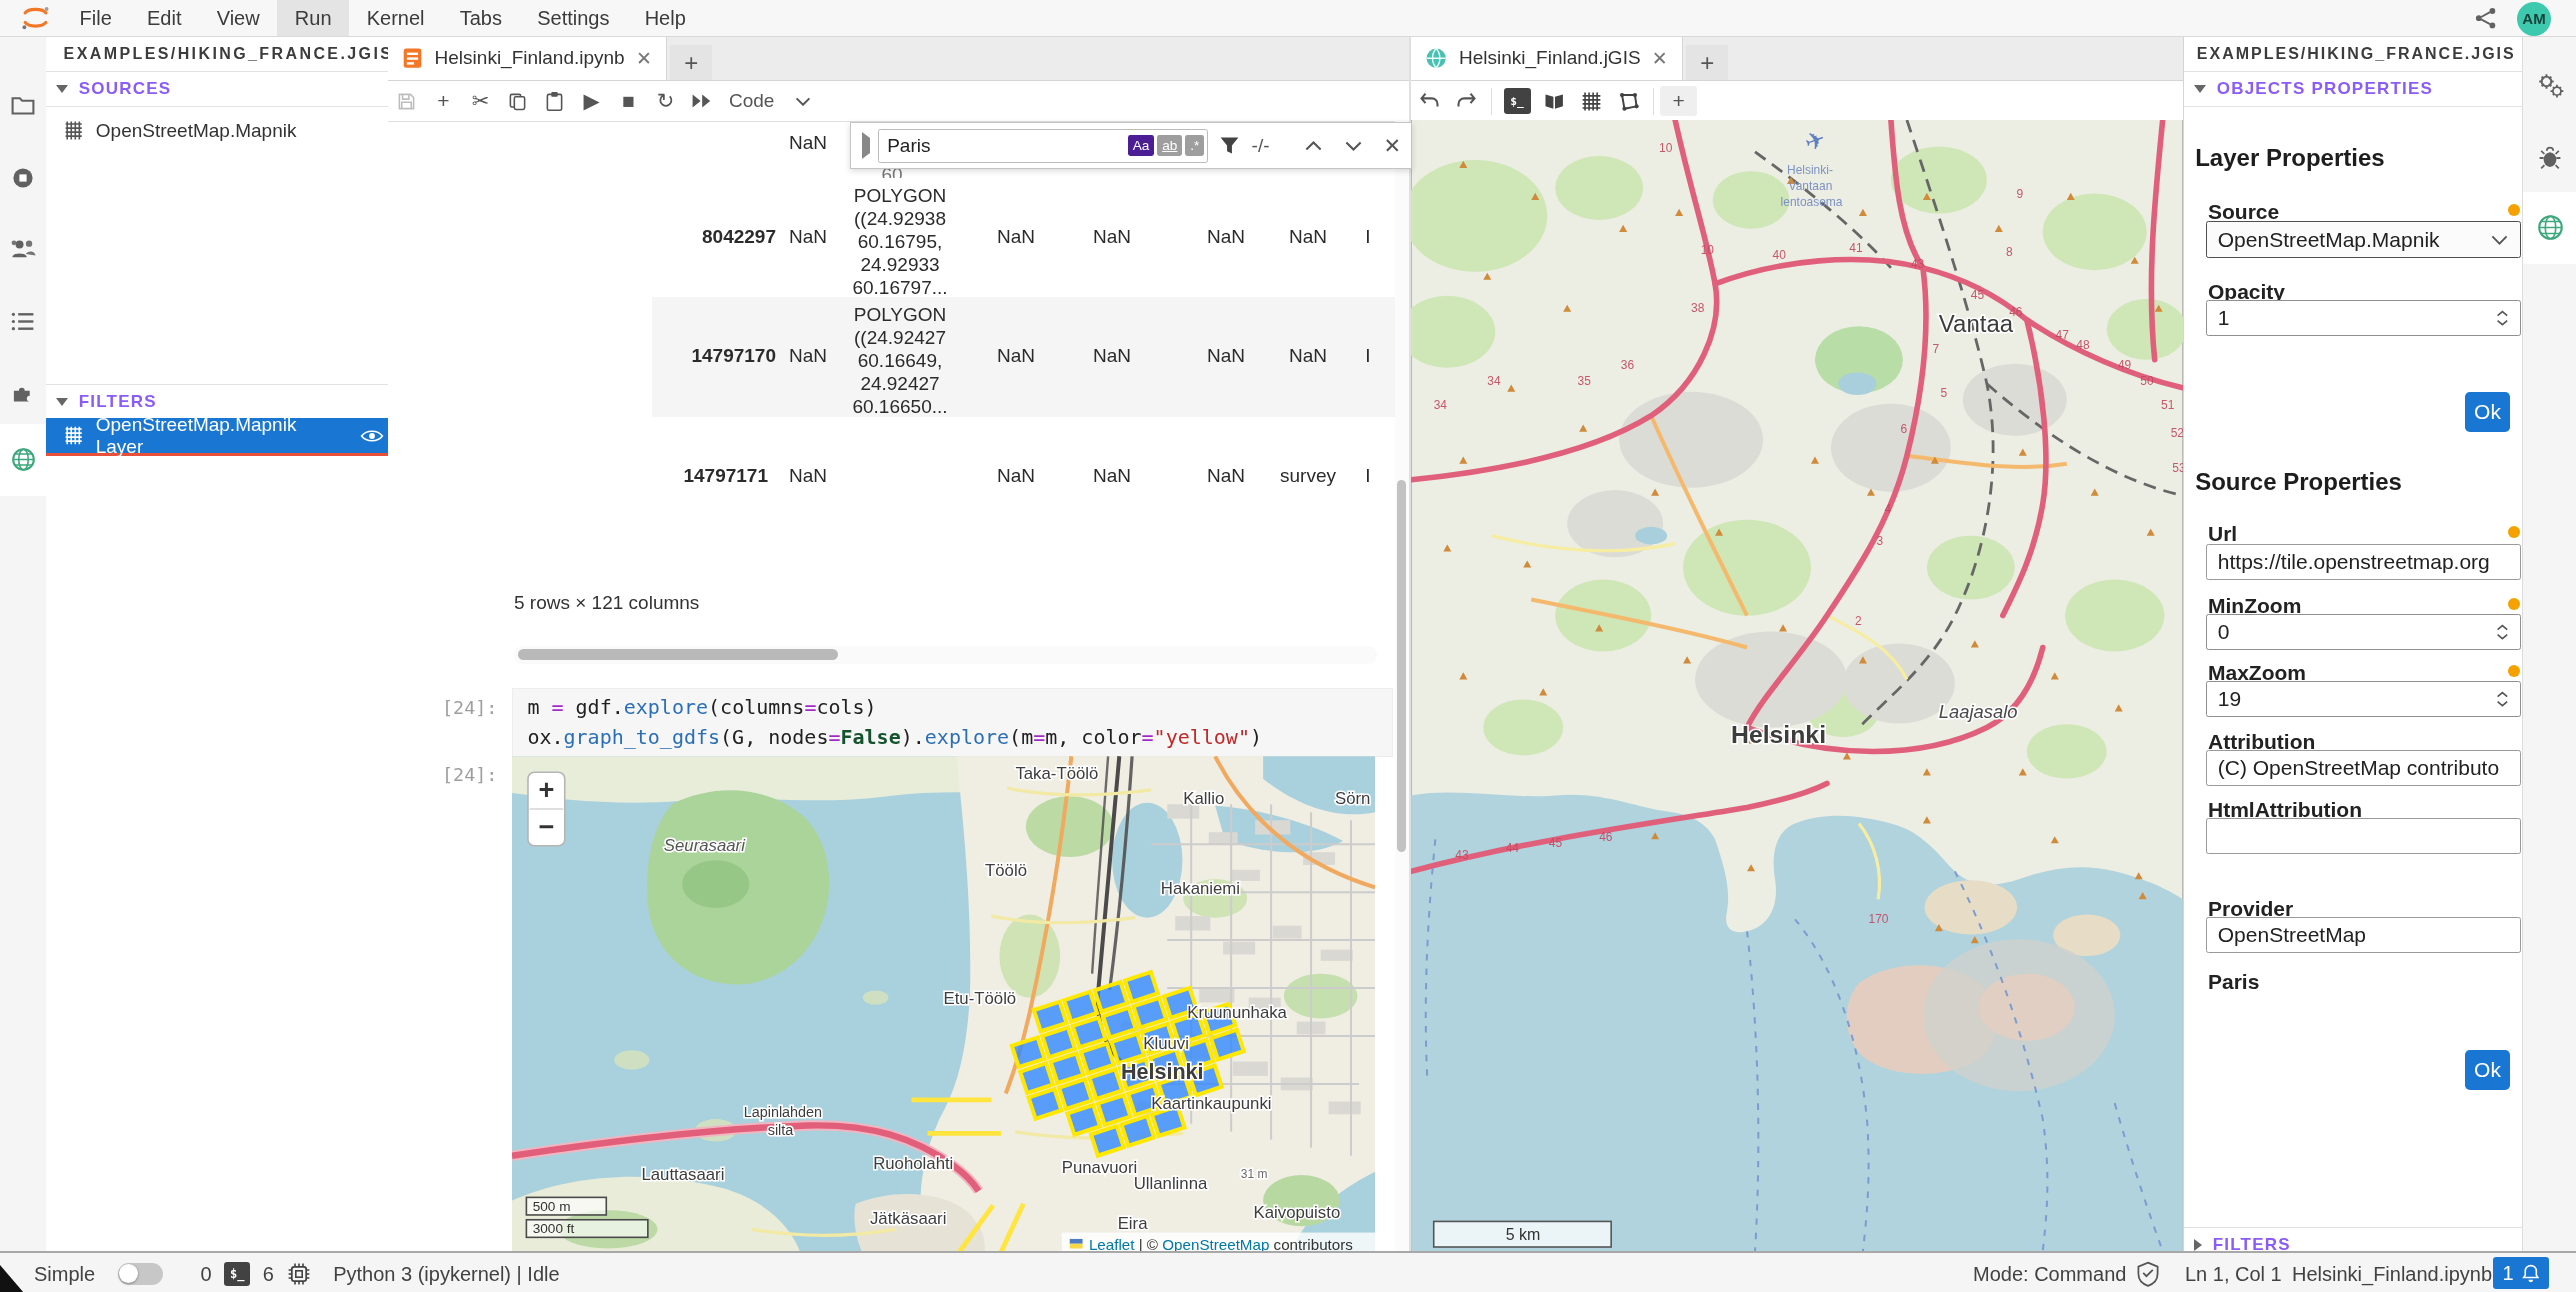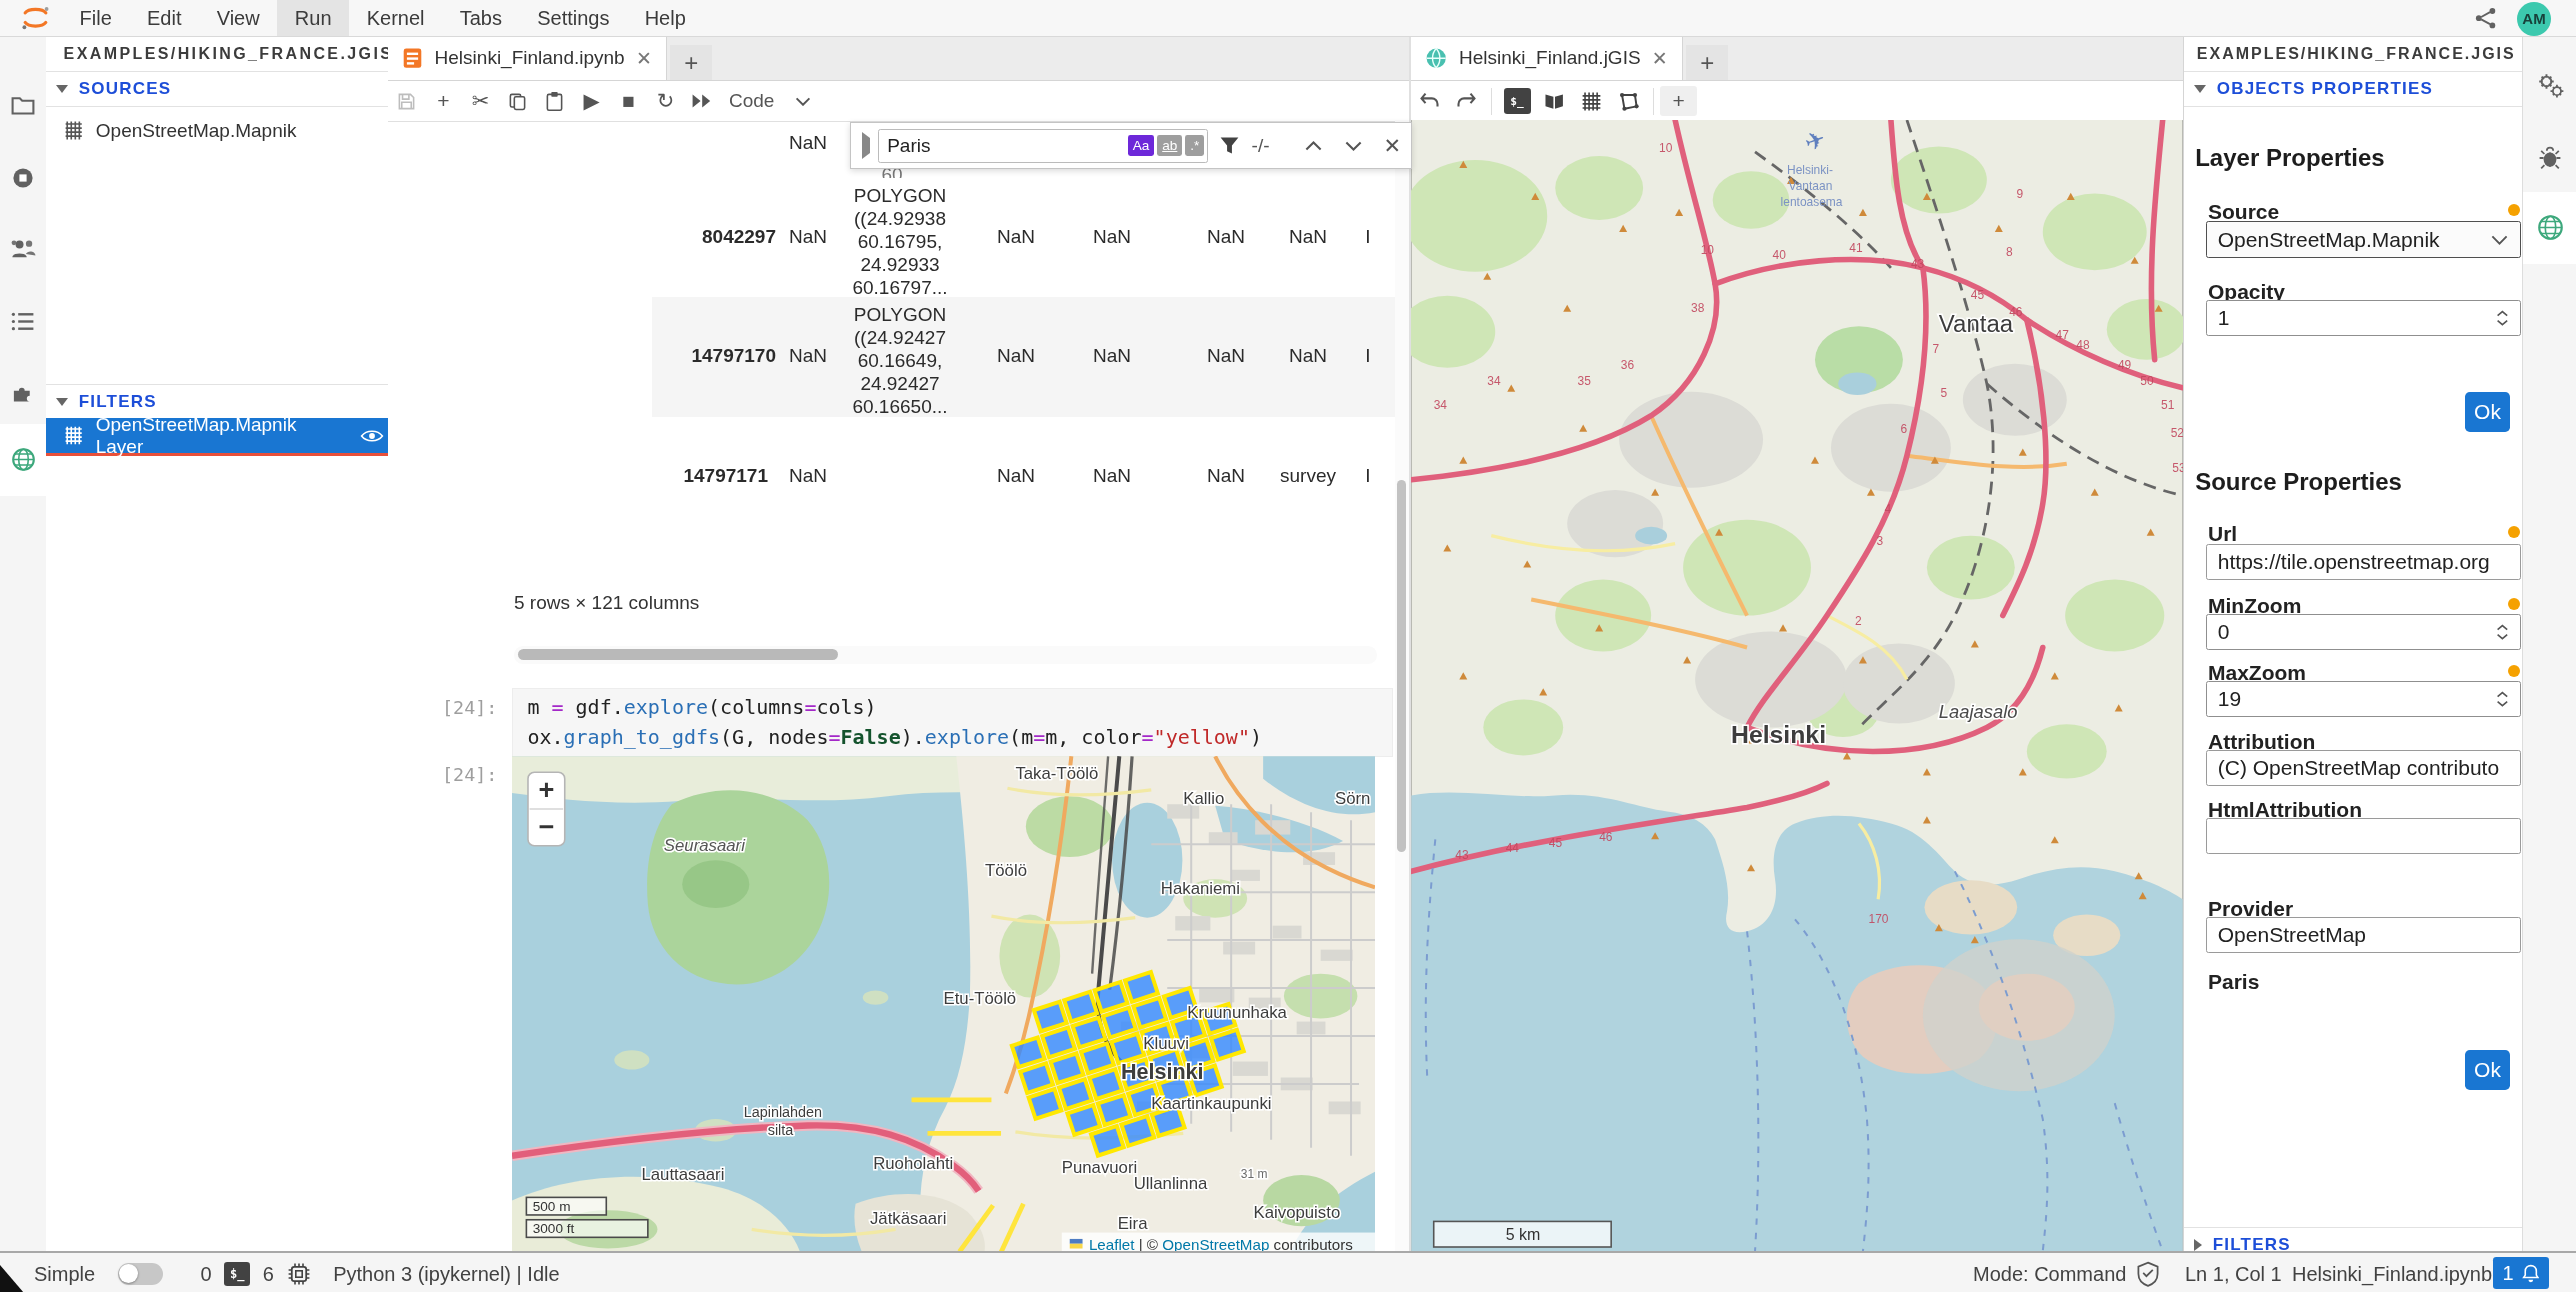--- a/index.html
+++ b/index.html
@@ -12,21 +12,21 @@
   .menubar{left:0;top:0;width:2576px;height:36px;background:#f7f7f7;border-bottom:0.8px solid #d9d9d9;display:flex;align-items:center;z-index:40;}
   .menu-item{font-size:20px;color:#3b3b3b;padding:0 17.6px;height:36px;display:flex;align-items:center;cursor:default;}
   .menu-item.active{background:#e4e4e4;}
   
   .actbar{top:36px;width:46px;height:1215px;background:#f5f5f5;}
   .actbar.left{left:0;border-right:0.8px solid #ddd;}
   .actbar.right{left:2522px;width:54px;border-left:0.8px solid #ddd;}
   .act-ic{position:absolute;left:0;width:100%;height:51px;display:flex;align-items:center;justify-content:center;color:#616161;}
   
   .panel-title{font-size:16px;font-weight:700;letter-spacing:2.4px;color:#3c3c3c;padding:0 0 0 17.6px;height:35px;display:flex;align-items:center;border-bottom:0.8px solid #e2e2e2;background:#fff;}
-  .sect-head{font-size:17px;font-weight:700;letter-spacing:1.2px;color:#1d4ed8;height:34px;display:flex;align-items:center;gap:11.2px;padding-left:9.6px;border-bottom:0.8px solid #e2e2e2;background:#fff;}
+  .sect-head{font-size:17px;font-weight:700;letter-spacing:1.2px;color:#8b5cf6;height:34px;display:flex;align-items:center;gap:11.2px;padding-left:9.6px;border-bottom:0.8px solid #e2e2e2;background:#fff;}
   .caret-down{width:0;height:0;border-left:6.4px solid transparent;border-right:6.4px solid transparent;border-top:8px solid #666;}
   .caret-right{width:0;height:0;border-top:6.4px solid transparent;border-bottom:6.4px solid transparent;border-left:8px solid #666;}
   .tree-item{font-size:19px;color:#333;display:flex;align-items:center;gap:11.2px;padding-left:17.6px;height:35px;}
   .tree-item.selected{background:#1976d2;color:#fff;border-bottom:3.2px solid #e8503a;}
   
   .tabbar{height:44px;background:#ececec;border-bottom:0.8px solid #d5d5d5;display:flex;align-items:flex-end;}
   .tab{height:44px;background:#fff;border-top:3.2px solid #1976d2;border-right:0.8px solid #d5d5d5;display:flex;align-items:center;gap:11.2px;padding:0 14.4px;font-size:19px;color:#333;}
   .tab-plus{width:42px;height:35px;display:flex;align-items:center;justify-content:center;font-size:24px;color:#555;background:#e4e4e4;margin-left:3.2px;}
   .toolbar{height:40px;background:#fff;border-bottom:0.8px solid #e0e0e0;display:flex;align-items:center;}
   .tbtn{height:35px;min-width:37px;display:flex;align-items:center;justify-content:center;color:#555;font-size:21px;}
@@ -441,21 +441,21 @@
         </svg>
       </div>
 
     </div>
 
     <div class="abs" style="left:462px;top:86px;width:560px;height:45px;background:#fff;border:0.8px solid #c4c4c4;box-shadow:0 2.4px 6.4px rgba(0,0,0,0.15);display:flex;align-items:center;z-index:30;">
       <span style="margin:0 8px 0 11.2px;"><span class="caret-right" style="border-left-color:#888;"></span></span>
       <div class="row" style="width:320px;height:32px;border:0.8px solid #bbb;border-radius:2.4px;padding-left:8px;position:relative;">
         <span style="font-size:19px;color:#222;">Paris</span>
         <span class="row" style="position:absolute;right:3.2px;gap:3.2px;">
-          <span style="background:#6d28d9;color:#fff;border-radius:2.4px;font-size:13.6px;padding:3.2px 4.8px;">Aa</span>
+          <span style="background:#4c1d95;color:#fff;border-radius:2.4px;font-size:13.6px;padding:3.2px 4.8px;">Aa</span>
           <span style="background:#9e9e9e;color:#fff;border-radius:2.4px;font-size:13.6px;padding:3.2px 4.8px;text-decoration:underline;">ab</span>
           <span style="background:#9e9e9e;color:#fff;border-radius:2.4px;font-size:13.6px;padding:3.2px 4.8px;">.*</span>
         </span>
       </div>
       <span style="margin-left:11.2px;">
         <svg width="21" height="21" viewBox="0 0 26 26">
             <path d="M2,3 H24 L16,13 V23 L10,20 V13 Z" fill="#424242"></path>
           </svg>
       </span>
       <span style="margin-left:11.2px;font-size:19px;color:#555;">-/-</span>

